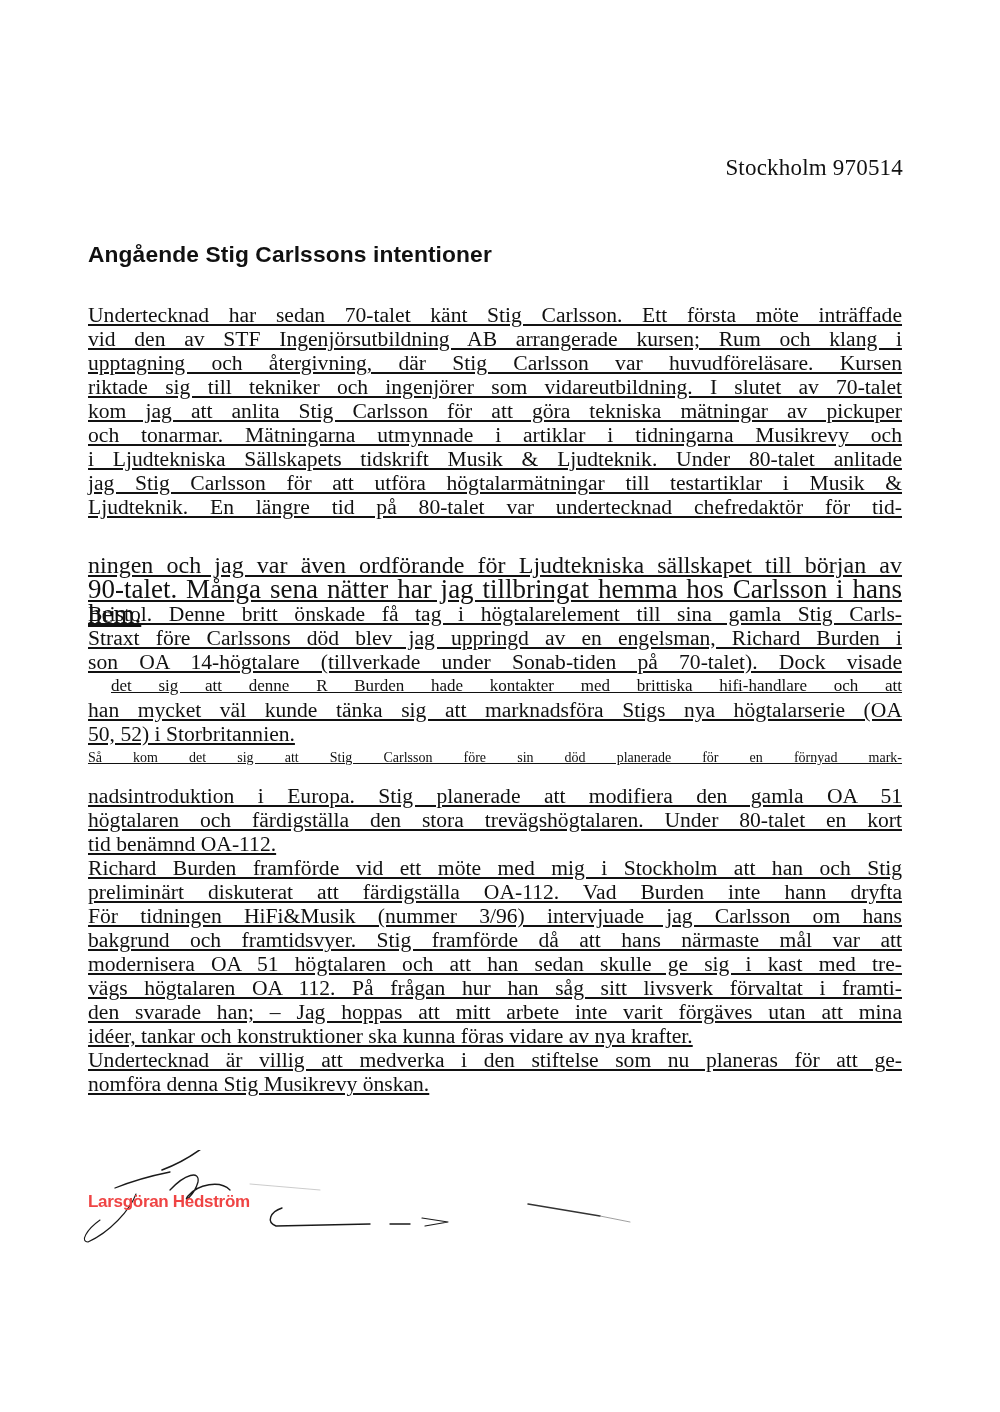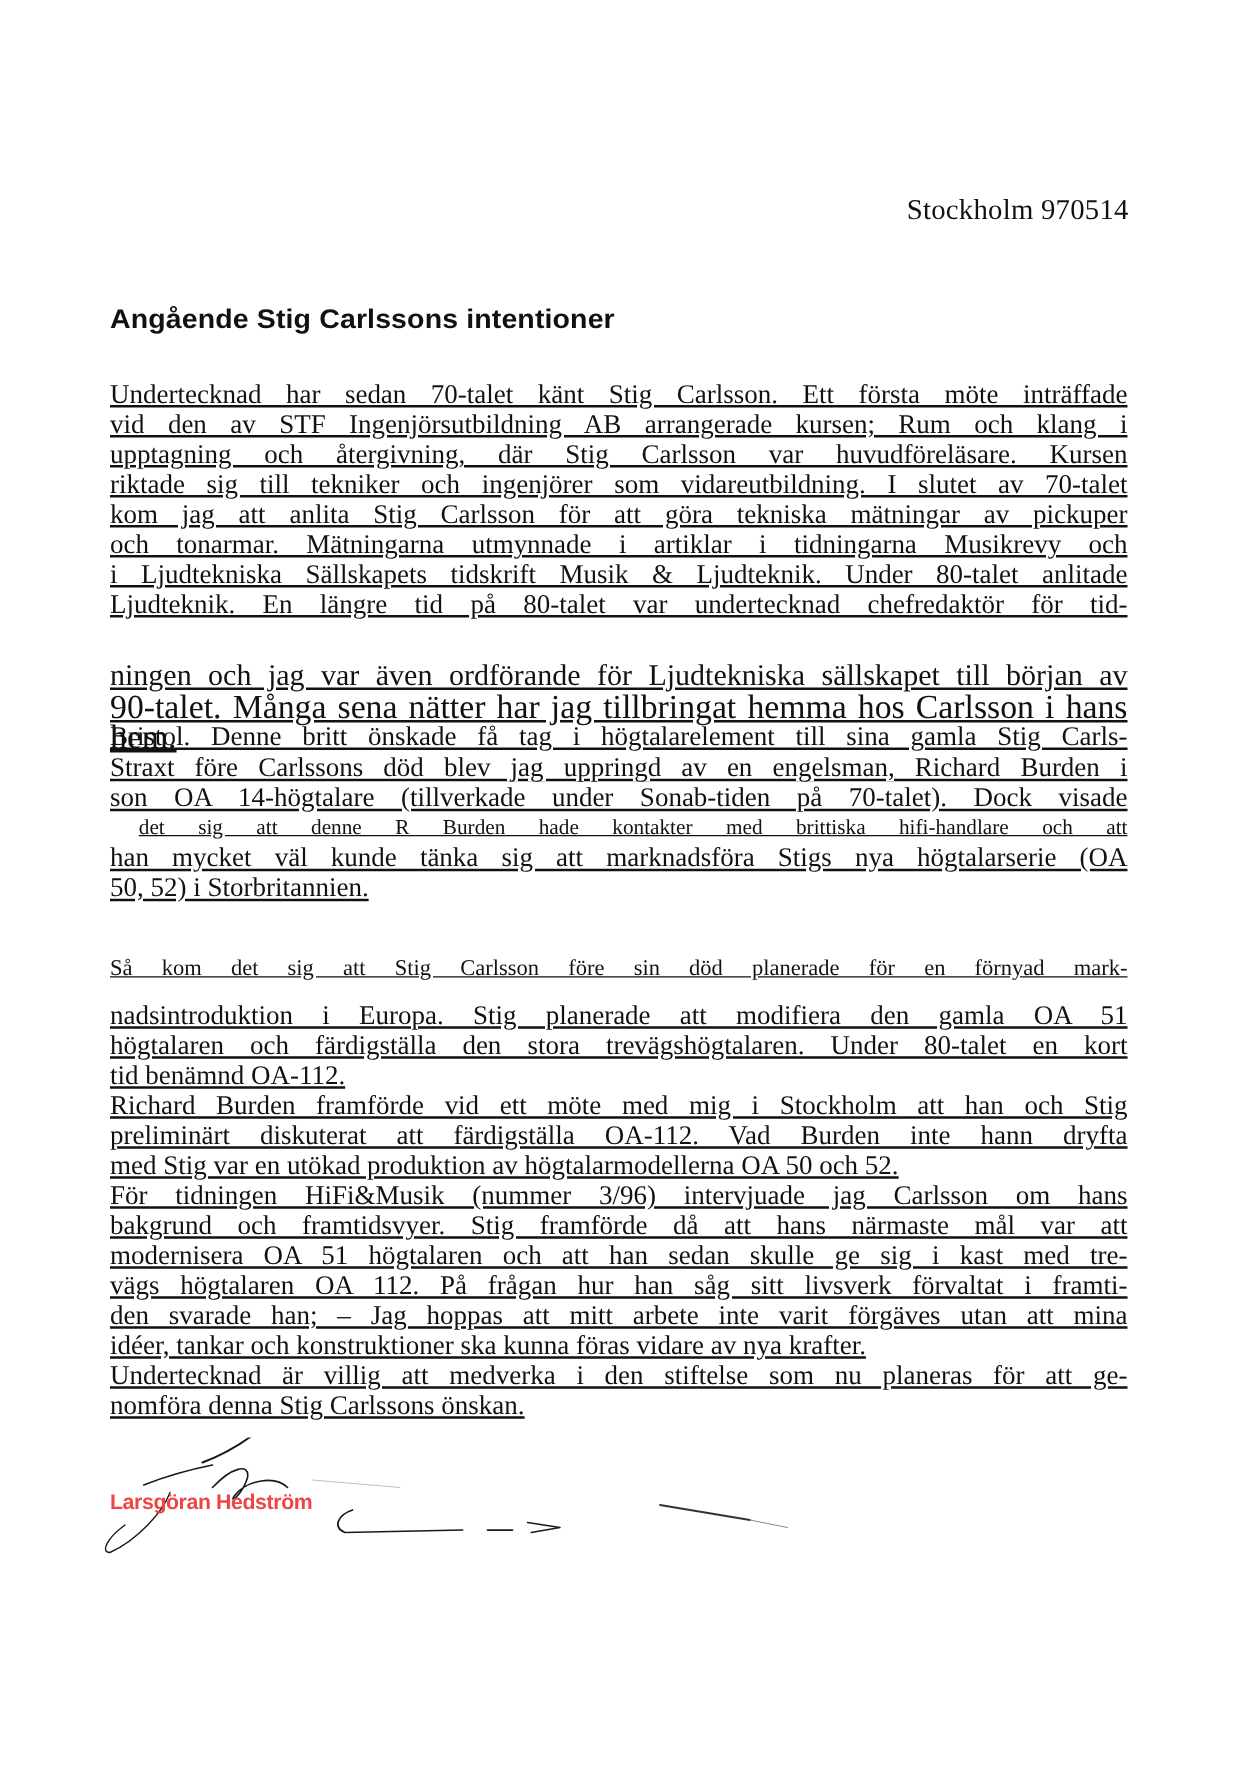--- a/index.html
+++ b/index.html
@@ -88,44 +88,44 @@
   <div class="heading">Angående Stig Carlssons intentioner</div>
 
   <div class="body-text" id="body-text">
       <div class="line" style="white-space: normal; overflow: visible; font-size: 21.6px;">Undertecknad har sedan 70-talet känt Stig Carlsson. Ett första möte inträffade</div>
       <div class="line" style="white-space: normal; overflow: visible; font-size: 21.6px;">vid den av STF Ingenjörsutbildning AB arrangerade kursen; Rum och klang i</div>
       <div class="line" style="white-space: normal; overflow: visible; font-size: 21.6px;">upptagning och återgivning, där Stig Carlsson var huvudföreläsare. Kursen</div>
       <div class="line" style="white-space: normal; overflow: visible; font-size: 21.6px;">riktade sig till tekniker och ingenjörer som vidareutbildning. I slutet av 70-talet</div>
       <div class="line" style="white-space: normal; overflow: visible; font-size: 21.6px;">kom jag att anlita Stig Carlsson för att göra tekniska mätningar av pickuper</div>
       <div class="line" style="white-space: normal; overflow: visible; font-size: 21.6px;">och tonarmar. Mätningarna utmynnade i artiklar i tidningarna Musikrevy och</div>
       <div class="line" style="white-space: normal; overflow: visible; font-size: 21.6px;">i Ljudtekniska Sällskapets tidskrift Musik &amp; Ljudteknik. Under 80-talet anlitade</div>
+      <div class="line" style="white-space: normal; overflow: visible; font-size: 21.6px;">jag Stig Carlsson för att utföra högtalarmätningar till testartiklar i Musik &amp;</div>
       <div class="line" style="white-space: normal; overflow: visible; font-size: 21.6px;">Ljudteknik. En längre tid på 80-talet var undertecknad chefredaktör för tid-</div>
       <div class="line" style="white-space: normal; overflow: visible; font-size: 24px; margin-top: 34px;">ningen och jag var även ordförande för Ljudtekniska sällskapet till början av</div>
       <div class="line" style="white-space: normal; overflow: visible; font-size: 27px;">90-talet. Många sena nätter har jag tillbringat hemma hos Carlsson i hans hem.</div>
       <div class="line" style="white-space: normal; overflow: visible; font-size: 21.6px;">Bristol. Denne britt önskade få tag i högtalarelement till sina gamla Stig Carls-</div>
       <div class="line" style="white-space: normal; overflow: visible; font-size: 21.6px;">Straxt före Carlssons död blev jag uppringd av en engelsman, Richard Burden i</div>
       <div class="line" style="white-space: normal; overflow: visible; font-size: 21.6px;">son OA 14-högtalare (tillverkade under Sonab-tiden på 70-talet). Dock visade</div>
       <div class="line" style="white-space: normal; overflow: visible; font-size: 17px; margin-left: 23px;">det sig att denne R Burden hade kontakter med brittiska hifi-handlare och att</div>
       <div class="line" style="white-space: normal; overflow: visible; font-size: 21.6px;">han mycket väl kunde tänka sig att marknadsföra Stigs nya högtalarserie (OA</div>
       <div class="line last" style="white-space: normal; overflow: visible; font-size: 21.6px;">50, 52) i Storbritannien.</div>
-      <div class="line" style="white-space: normal; overflow: visible; font-size: 18px; margin-top: 40px;">Så kom det sig att Stig Carlsson före sin död planerade för en förnyad mark-</div>
+      <div class="line" style="white-space: normal; overflow: visible; font-size: 14px;">Så kom det sig att Stig Carlsson före sin död planerade för en förnyad mark-</div>
       <div class="line" style="white-space: normal; overflow: visible; font-size: 21.6px; margin-top: 14px;">nadsintroduktion i Europa. Stig planerade att modifiera den gamla OA 51</div>
       <div class="line" style="white-space: normal; overflow: visible; font-size: 21.6px;">högtalaren och färdigställa den stora trevägshögtalaren. Under 80-talet en kort</div>
       <div class="line last" style="white-space: normal; overflow: visible; font-size: 21.6px;">tid benämnd OA-112.</div>
       <div class="line" style="white-space: normal; overflow: visible; font-size: 21.6px;">Richard Burden framförde vid ett möte med mig i Stockholm att han och Stig</div>
       <div class="line" style="white-space: normal; overflow: visible; font-size: 21.6px;">preliminärt diskuterat att färdigställa OA-112. Vad Burden inte hann dryfta</div>
-      <div class="line last" style="white-space: normal; overflow: visible; font-size: 21.6px;">med Stig var en utökad produktion av högtalarmodellerna OA 50 och 52.</div>
       <div class="line" style="white-space: normal; overflow: visible; font-size: 21.6px;">För tidningen HiFi&amp;Musik (nummer 3/96) intervjuade jag Carlsson om hans</div>
       <div class="line" style="white-space: normal; overflow: visible; font-size: 21.6px;">bakgrund och framtidsvyer. Stig framförde då att hans närmaste mål var att</div>
       <div class="line" style="white-space: normal; overflow: visible; font-size: 21.6px;">modernisera OA 51 högtalaren och att han sedan skulle ge sig i kast med tre-</div>
       <div class="line" style="white-space: normal; overflow: visible; font-size: 21.6px;">vägs högtalaren OA 112. På frågan hur han såg sitt livsverk förvaltat i framti-</div>
       <div class="line" style="white-space: normal; overflow: visible; font-size: 21.6px;">den svarade han; – Jag hoppas att mitt arbete inte varit förgäves utan att mina</div>
       <div class="line last" style="white-space: normal; overflow: visible; font-size: 21.6px;">idéer, tankar och konstruktioner ska kunna föras vidare av nya krafter.</div>
       <div class="line" style="white-space: normal; overflow: visible; font-size: 21.6px;">Undertecknad är villig att medverka i den stiftelse som nu planeras för att ge-</div>
-      <div class="line last" style="white-space: normal; overflow: visible; font-size: 21.6px;">nomföra denna Stig Carlssons önskan.</div>
+      <div class="line last" style="white-space: normal; overflow: visible; font-size: 21.6px;">nomföra denna Stig Musikrevy önskan.</div>
     </div>
 
   <div class="signature">
     <svg class="sig-svg" width="600" height="100" viewBox="0 0 600 100">
       <g fill="none" stroke="#1a1a1a" stroke-linecap="round" stroke-linejoin="round">
         <path d="M92,20 C108,14 122,6 135,-4" stroke-width="1.6"></path>
         <path d="M45,38 C60,32 80,26 100,22" stroke-width="1.3"></path>
         <path d="M30,70 C16,80 10,92 18,92 C40,82 60,60 66,44" stroke-width="1.1"></path>
         <path d="M100,40 C115,24 130,20 128,32 C124,46 112,54 118,46 C128,34 150,30 160,40" stroke-width="1.3"></path>
         <path d="M212,58 C200,62 196,72 206,76 L300,74" stroke-width="1.4"></path>

